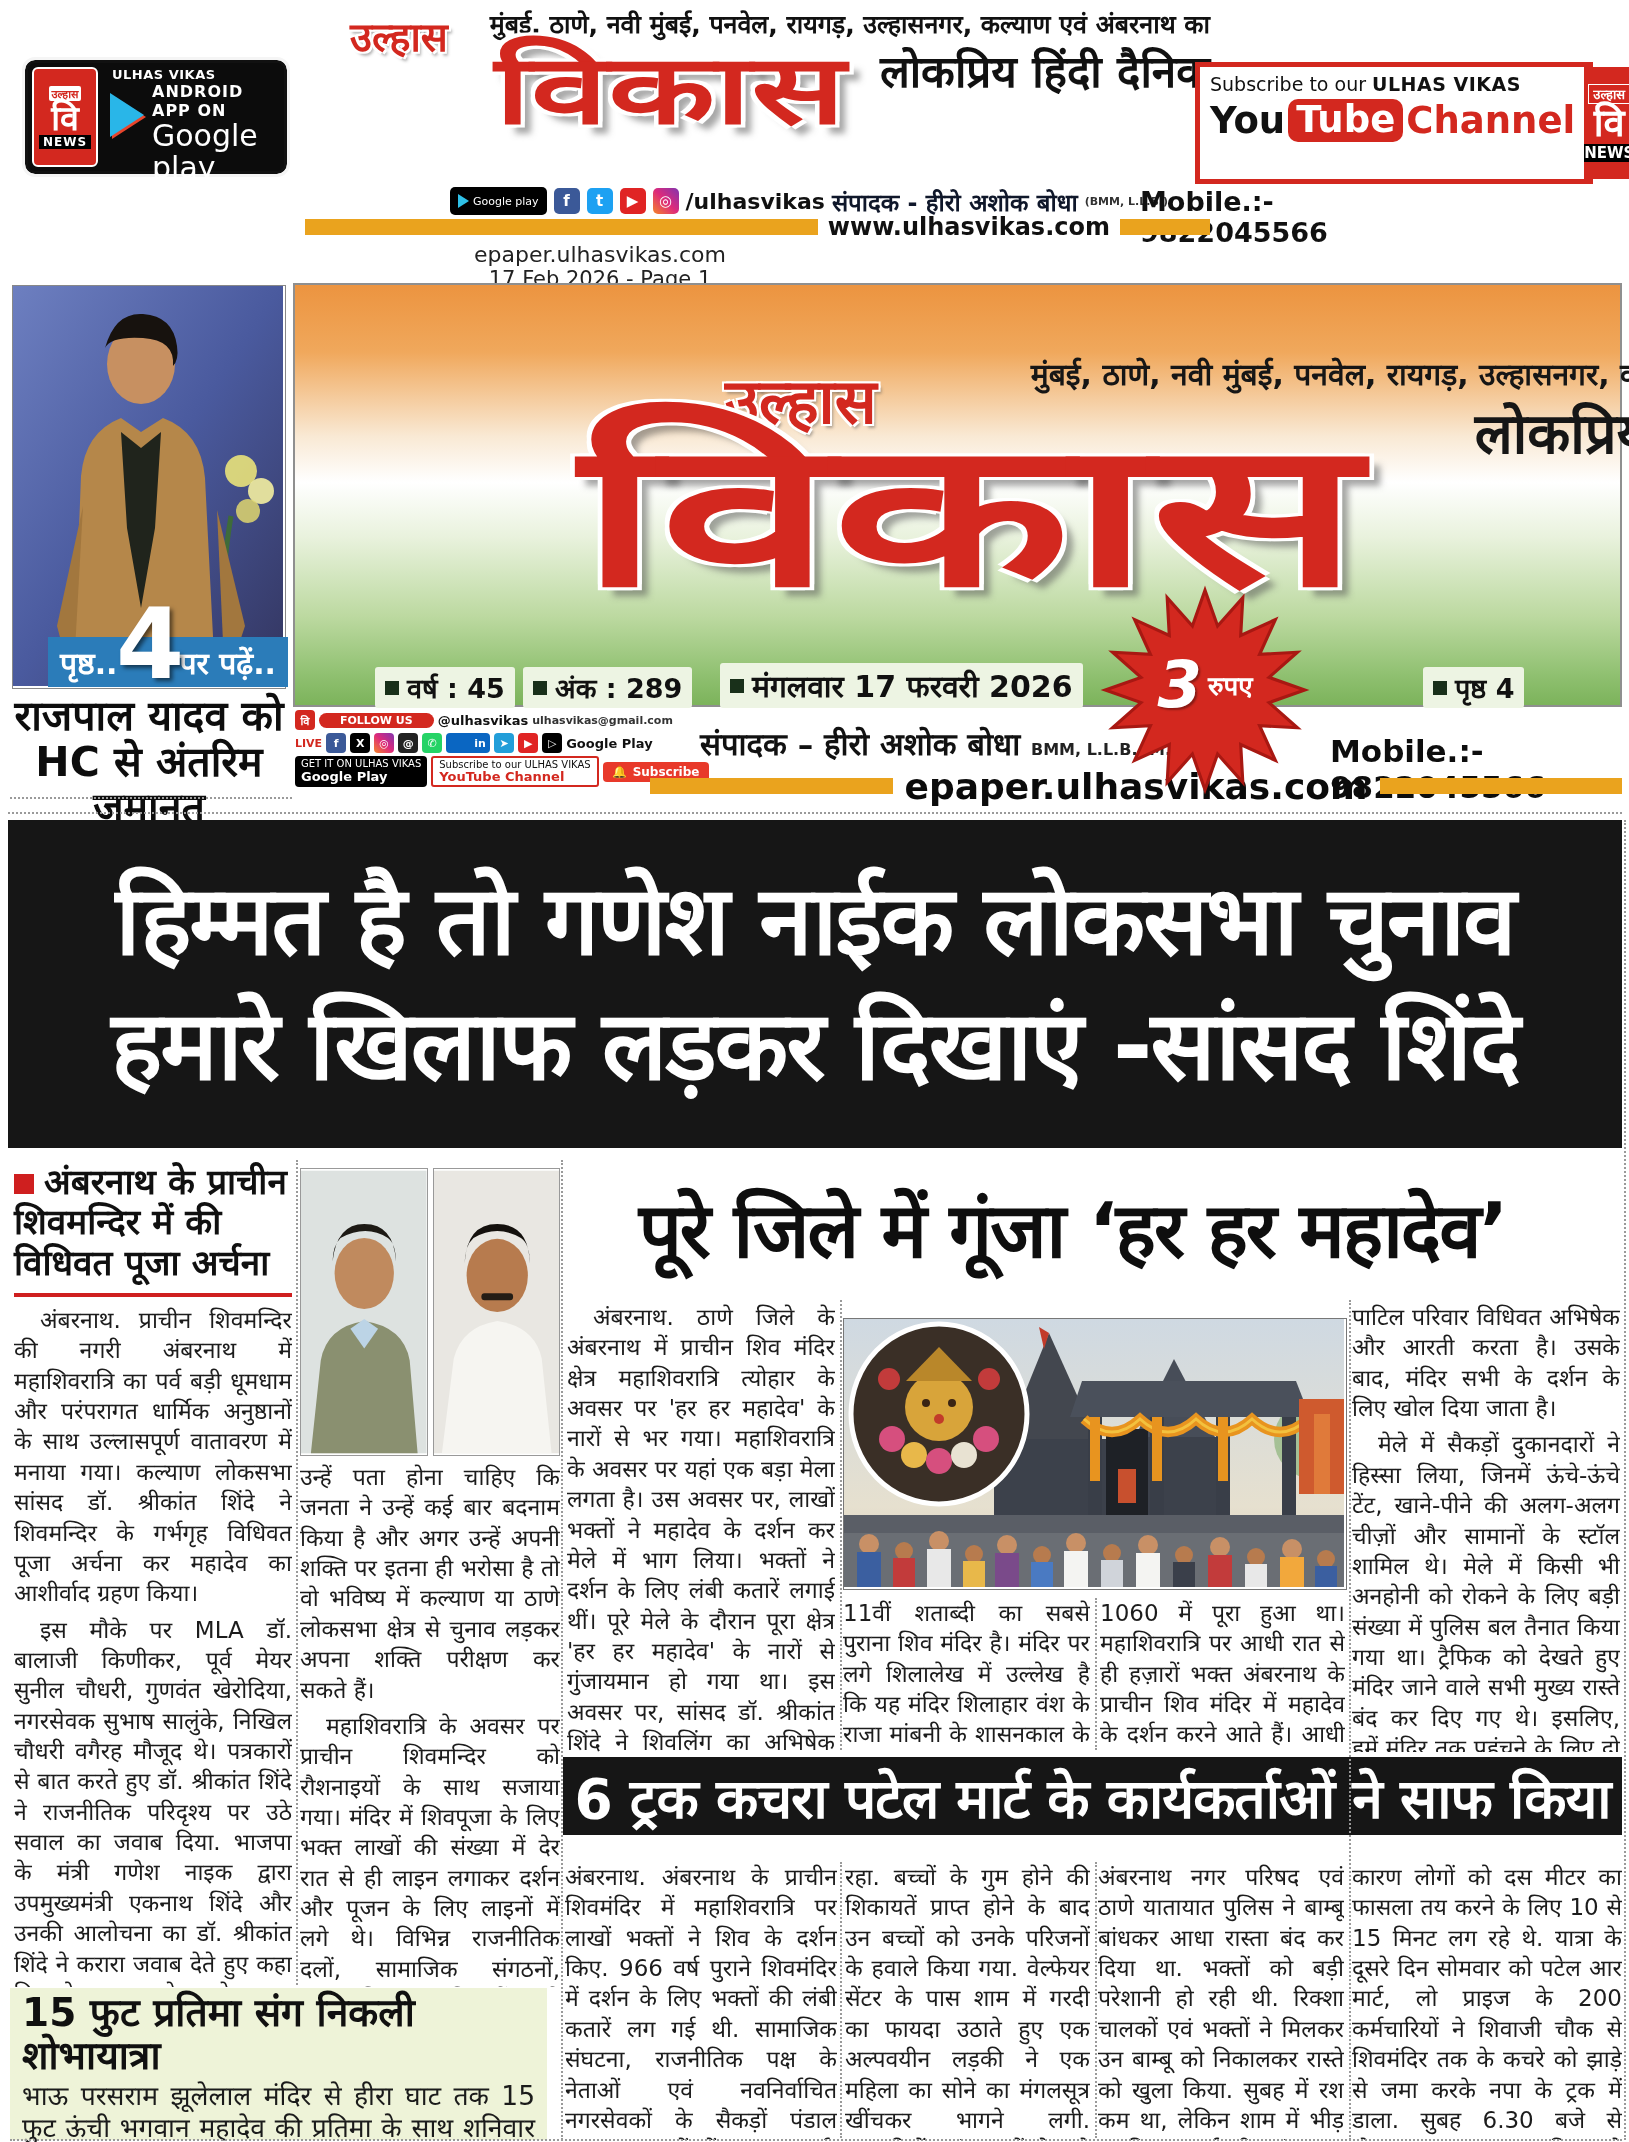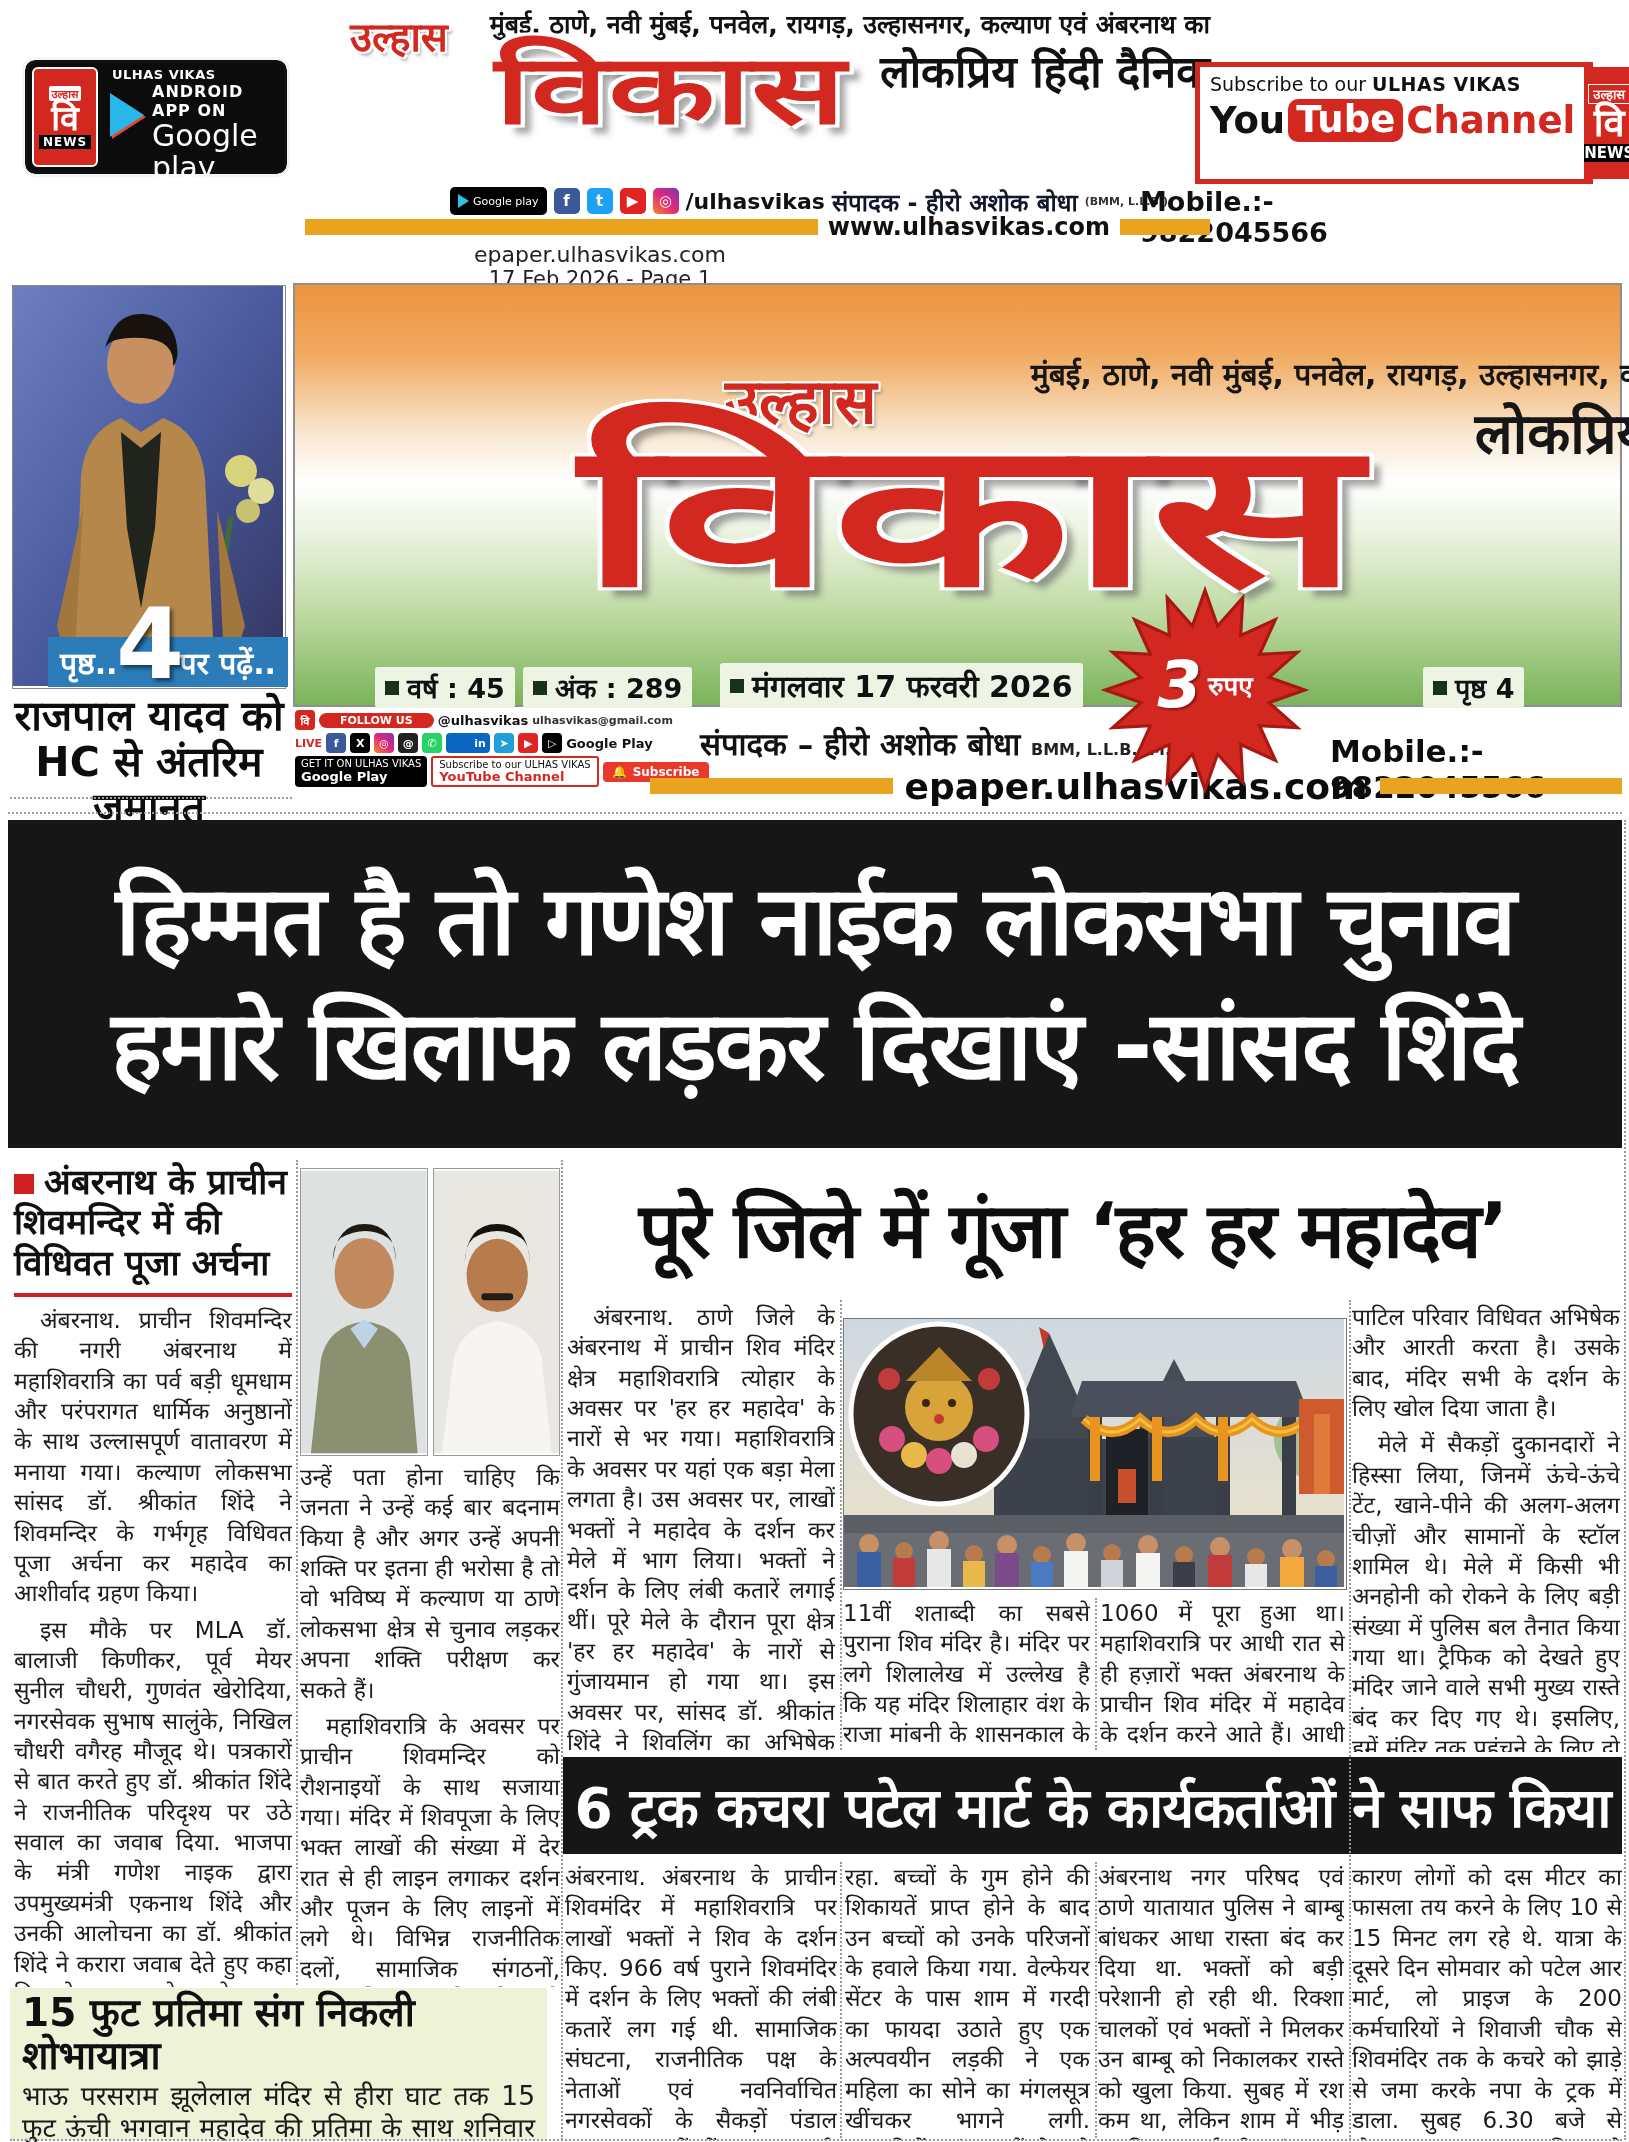--- a/index.html
+++ b/index.html
@@ -99,21 +99,21 @@
   .editor-main{left:700px;top:722px;width:640px;font-size:31px;font-weight:bold;color:#111;}
   .editor-main .q{font-size:16px;font-weight:bold;color:#222;}
   .mobile-main{left:1330px;top:733px;width:292px;font-size:31px;font-weight:bold;color:#0d0d0d;}
   .epaper-row{left:650px;top:768px;width:972px;height:36px;display:flex;align-items:center;}
   .epaper-row .txt{font-size:36px;font-weight:bold;color:#0b0b0b;padding:0 12px;white-space:nowrap;}
   .head-dot{left:8px;top:812px;width:1614px;}
 
   
   .banner1{left:8px;top:820px;width:1614px;height:328px;background:#161616;display:flex;flex-direction:column;align-items:center;justify-content:center;gap:10px;}
   .banner1 .ln{color:#fff;font-weight:900;font-size:96px;line-height:1.2;white-space:nowrap;letter-spacing:-2px;}
-  .banner2{left:563px;top:1757px;width:1059px;height:97px;background:#161616;display:flex;align-items:center;justify-content:center;}
+  .banner2{left:563px;top:1757px;width:1059px;height:78px;background:#161616;display:flex;align-items:center;justify-content:center;}
   .banner2 .ln{color:#fff;font-weight:900;font-size:55px;white-space:nowrap;letter-spacing:-1px;}
 
   
   .sidehead{left:14px;top:1162px;width:278px;font-size:35px;line-height:1.15;font-weight:bold;color:#101010;}
   .sidehead .bullet{display:inline-block;width:20px;height:20px;background:#cf1f1f;margin-right:10px;}
   .red-rule{left:14px;top:1293px;width:278px;height:4px;background:#cf1f1f;}
   .colA{left:14px;top:1305px;width:278px;height:682px;}
   .portraits{left:300px;top:1168px;width:260px;height:288px;display:flex;gap:5px;}
   .portraits svg{border:1px solid #999;}
   .colB{left:300px;top:1462px;width:260px;height:525px;}

